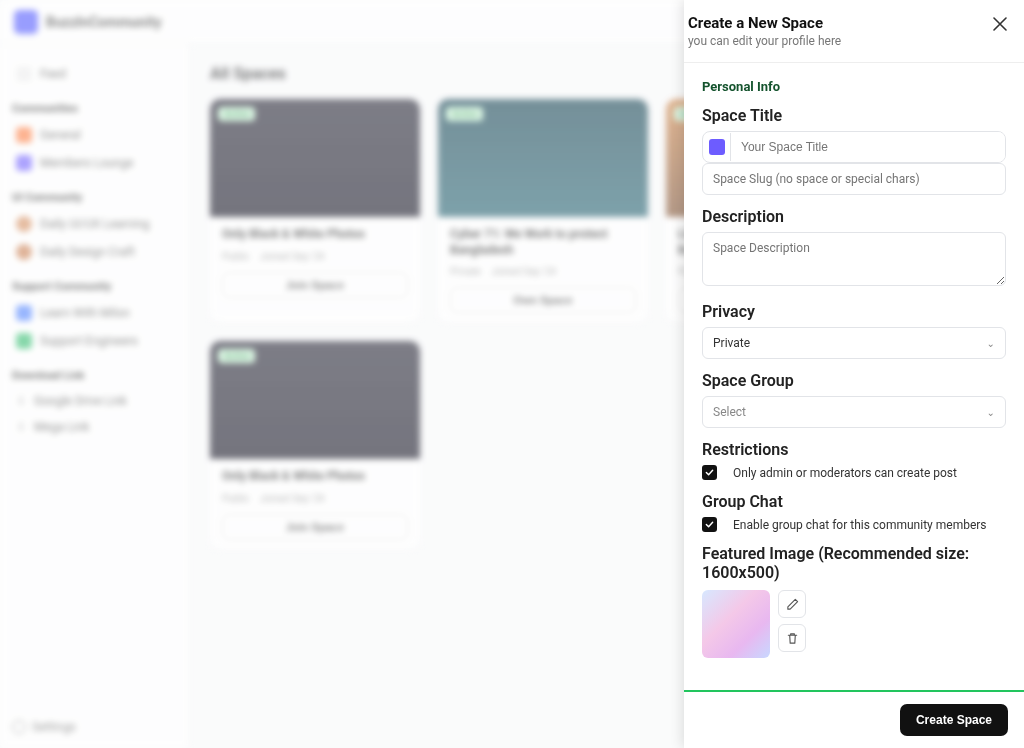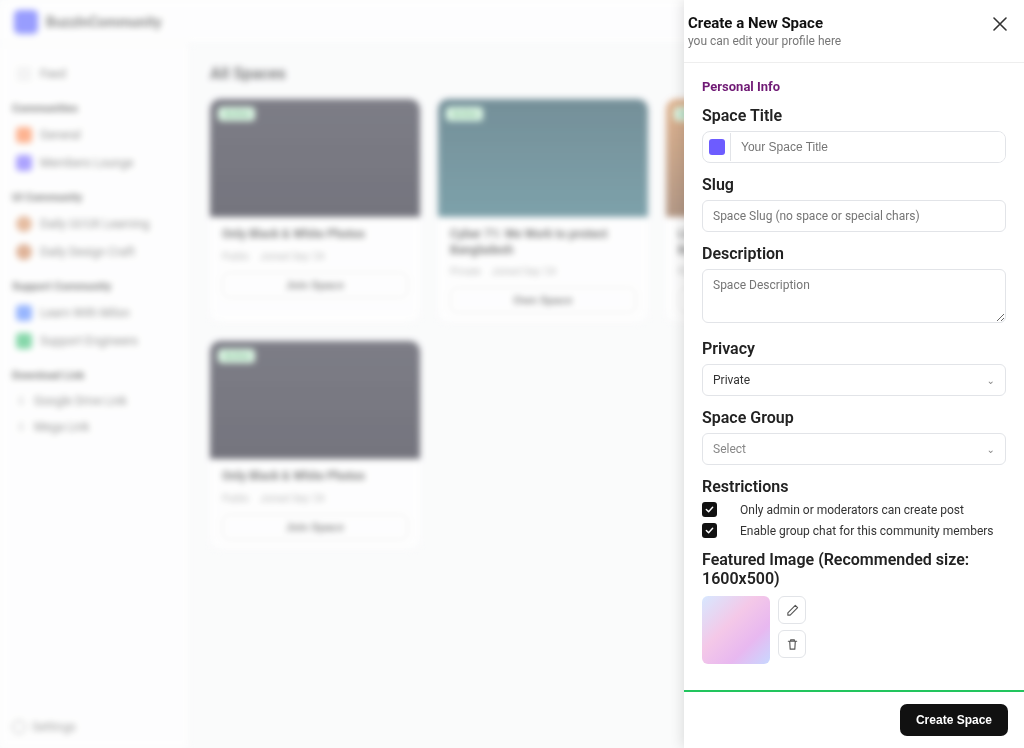--- a/index.html
+++ b/index.html
@@ -32,33 +32,33 @@
 .btn-join { width: 100%; padding: 6px; border: 1px solid #ddd; background: #fff; border-radius: 6px; font-size: 11px; font-weight: 600; color: #333; }
 .settings-row { position: absolute; bottom: 14px; left: 12px; display: flex; align-items: center; gap: 6px; font-size: 12px; color: #555; }
 
 
 .drawer { position: absolute; top: 0; right: 0; bottom: 0; width: 340px; background: #fff; box-shadow: -2px 0 12px rgba(0,0,0,0.12); display: flex; flex-direction: column; }
 .drawer-header { padding: 14px 4px 14px; border-bottom: 1px solid #eee; }
 .drawer-title { font-size: 15px; font-weight: 700; color: #111; }
 .drawer-sub { font-size: 12px; color: #777; margin-top: 2px; }
 .close-btn { position: absolute; top: 14px; right: 14px; width: 20px; height: 20px; display: flex; align-items: center; justify-content: center; cursor: pointer; color: #333; }
 .drawer-body { flex: 1; overflow-y: auto; padding: 16px 18px; }
-.section-head { font-size: 13px; font-weight: 700; color: #701a75; margin-bottom: 12px; }
+.section-head { font-size: 13px; font-weight: 700; color: #14532d; margin-bottom: 12px; }
 .field-label { font-size: 16px; font-weight: 600; color: #222; margin-bottom: 6px; margin-top: 12px; }
 .field-label:first-of-type { margin-top: 0; }
 .input-row { display: flex; align-items: center; gap: 0; border: 1px solid #e2e4e8; border-radius: 8px; overflow: hidden; }
 .color-sw { width: 28px; height: 28px; display: flex; align-items: center; justify-content: center; border-right: 1px solid #e2e4e8; }
 .color-sw-inner { width: 16px; height: 16px; background: #6d5cff; border-radius: 3px; }
 .txt-input { flex: 1; border: none; padding: 8px 10px; font-size: 12px; outline: none; }
 .std-input { width: 100%; border: 1px solid #e2e4e8; border-radius: 6px; padding: 8px 10px; font-size: 12px; outline: none; font-family: inherit; }
 textarea.std-input { height: 54px; resize: both; }
 .select { width: 100%; border: 1px solid #e2e4e8; border-radius: 6px; padding: 8px 10px; font-size: 12px; background: #fff; display: flex; align-items: center; justify-content: space-between; cursor: pointer; color: #333; }
 .select.placeholder { color: #888; }
 .chev { color: #888; font-size: 10px; }
-.check-row { display: flex; align-items: center; gap: 23px; margin-top: 6px; }
+.check-row { display: flex; align-items: center; gap: 16px; margin-top: 6px; }
 .checkbox { width: 15px; height: 15px; background: #111; border-radius: 3px; display: flex; align-items: center; justify-content: center; color: #fff; font-size: 10px; }
 .check-label { font-size: 12px; color: #333; }
 .featured-row { display: flex; gap: 8px; margin-top: 8px; align-items: flex-start; }
 .thumb { width: 68px; height: 68px; border-radius: 6px; background: linear-gradient(135deg, #d7e8ff 0%, #f4c8e8 40%, #e8b8f0 70%, #c8d8ff 100%); }
 .thumb-actions { display: flex; flex-direction: column; gap: 6px; }
 .icon-btn { width: 28px; height: 28px; border: 1px solid #e2e4e8; border-radius: 6px; display: flex; align-items: center; justify-content: center; color: #555; cursor: pointer; background: #fff; }
 .drawer-footer { padding: 12px 16px; border-top: 2px solid #22c55e; display: flex; justify-content: flex-end; }
 .primary-btn { background: #111; color: #fff; border: none; padding: 9px 16px; border-radius: 7px; font-size: 12px; font-weight: 600; cursor: pointer; }
 .gear { width: 14px; height: 14px; border: 1.5px solid #777; border-radius: 50%; position: relative; }
 </style>
@@ -183,21 +183,20 @@
     <div class="section-head">Personal Info</div>
 
     <div class="field-label">Space Title</div>
     <div class="input-row">
       <div class="color-sw">
           <div class="color-sw-inner"></div>
         </div>
       <input class="txt-input" placeholder="Your Space Title" style="">
     </div>
 
-    <div class="field-label">Slug</div>
     <input class="std-input" placeholder="Space Slug (no space or special chars)" style="">
 
     <div class="field-label">Description</div>
     <textarea class="std-input" placeholder="Space Description" style=""></textarea>
 
     <div class="field-label">Privacy</div>
     <div class="select">
       <span>Private</span>
       <span class="chev">⌄</span>
     </div>
@@ -211,20 +210,21 @@
     <div class="field-label">Restrictions</div>
     <div class="check-row">
       <div class="checkbox">
         <svg width="9" height="9" viewBox="0 0 10 10">
             <path d="M1.5 5 L4 7.5 L8.5 2.5" stroke="#fff" stroke-width="1.6" fill="none" stroke-linecap="round" stroke-linejoin="round"></path>
           </svg>
       </div>
       <span class="check-label">Only admin or moderators can create post</span>
     </div>
 
+    <div class="field-label">Group Chat</div>
     <div class="check-row">
       <div class="checkbox">
         <svg width="9" height="9" viewBox="0 0 10 10">
             <path d="M1.5 5 L4 7.5 L8.5 2.5" stroke="#fff" stroke-width="1.6" fill="none" stroke-linecap="round" stroke-linejoin="round"></path>
           </svg>
       </div>
       <span class="check-label">Enable group chat for this community members</span>
     </div>
 
     <div class="field-label">Featured Image (Recommended size: 1600x500)</div>

